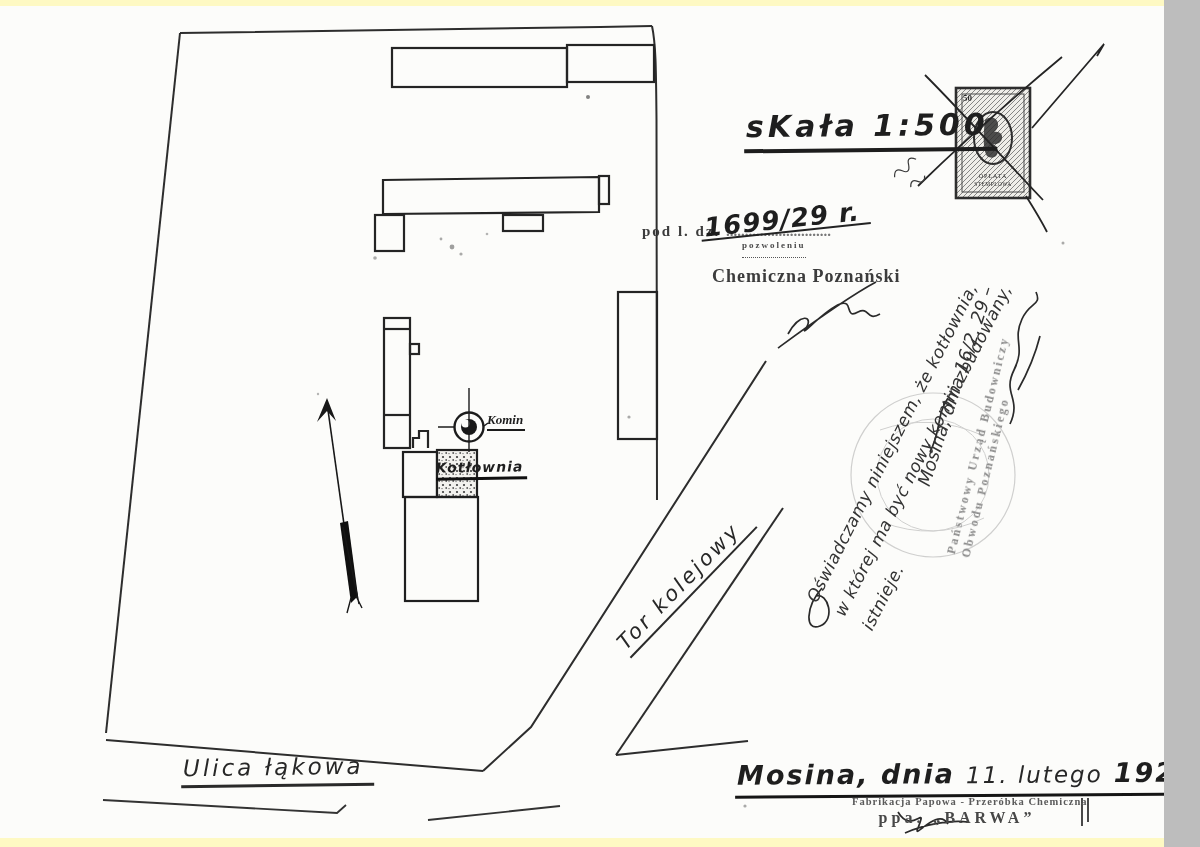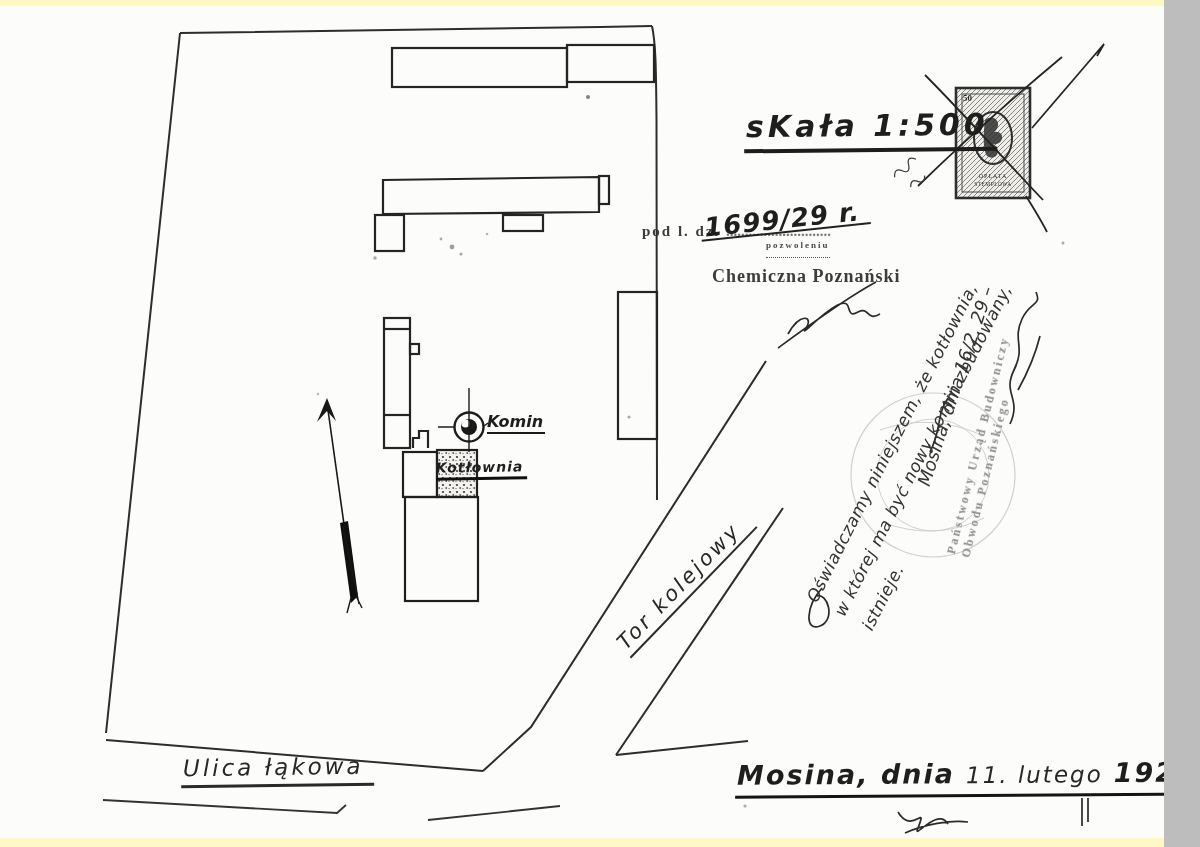--- a/index.html
+++ b/index.html
@@ -11,33 +11,33 @@
   
   .hand{font-family:"DejaVu Sans",sans-serif;font-style:italic;color:#272727;}
   .hand-b{font-family:"DejaVu Sans",sans-serif;font-style:italic;font-weight:bold;color:#1e1e1e;}
   
   .stamp-t{font-family:"Liberation Serif","DejaVu Serif",serif;font-weight:bold;color:#3c3c3c;}
   .blurry{filter:blur(0.4px);}
   .scale-title{left:744px;top:108px;font-size:30px;letter-spacing:4px;
                border-bottom:4px solid #1d1d1d;padding:0 8px 5px 2px;transform:rotate(-0.6deg);}
   .approval{left:642px;top:219px;font-size:15px;letter-spacing:2px;line-height:24px;}
   .struck{text-decoration:line-through;text-decoration-thickness:2.5px;}
-  .replacement{position:absolute;left:124px;top:14px;font-size:9px;letter-spacing:2px;
+  .replacement{position:absolute;left:100px;top:14px;font-size:9px;letter-spacing:2px;
                border-bottom:1px dotted #555;color:#4a4a4a;}
   .docket-no{position:absolute;left:58px;top:-12px;font-size:26px;letter-spacing:1px;
              transform:rotate(-6deg);border-bottom:2px solid #222;padding:0 10px 0 4px;}
   .voivode{left:712px;top:266px;font-size:18px;letter-spacing:1px;}
   .diag-note{left:798px;top:594px;transform:rotate(-63deg);transform-origin:0 0;
              font-size:17px;line-height:31px;letter-spacing:0.5px;color:#333;}
   .diag-date{left:913px;top:482px;transform:rotate(-72deg);transform-origin:0 0;
              font-size:18px;color:#333;}
   .office-stamp{left:944px;top:552px;transform:rotate(-76deg);transform-origin:0 0;
                 font-size:12px;letter-spacing:2.5px;line-height:15px;color:#8a8a8a;
                 filter:blur(0.5px);}
-  .lbl-komin{left:487px;top:412px;font-size:16px;border-bottom:2px solid #1b1b1b;padding:0 2px 1px 0;}
+  .lbl-komin{left:487px;top:412px;font-size:13px;border-bottom:2px solid #1b1b1b;padding:0 2px 1px 0;font-family:Liberation Serif, serif;}
   .lbl-kotlownia{left:436px;top:459px;font-size:14px;letter-spacing:1px;
                  border-bottom:3px solid #101010;padding:0 4px 2px 0;transform:rotate(-1deg);}
   .lbl-tor{left:611px;top:639px;transform:rotate(-46deg);transform-origin:0 0;
            font-size:21px;letter-spacing:3px;border-bottom:2.5px solid #2a2a2a;padding:0 14px 2px 2px;}
   .lbl-ulica{left:181px;top:754px;font-size:23px;letter-spacing:3px;
              border-bottom:3px solid #2a2a2a;padding:0 10px 4px 2px;transform:rotate(-0.8deg);}
   .dateline{left:735px;top:758px;border-bottom:3px solid #151515;padding:0 8px 5px 2px;transform:rotate(-0.4deg);}
   .dateline .city{font-size:27px;letter-spacing:2px;}
   .dateline .ddate{font-size:23px;letter-spacing:2px;margin:0 6px;}
   .dateline .year{font-size:27px;letter-spacing:2px;}
@@ -192,13 +192,17 @@
   <div class="abs hand-b lbl-kotlownia">Kotłownia</div>
   <div class="abs hand lbl-tor">Tor kolejowy</div>
   <div class="abs hand lbl-ulica">Ulica łąkowa</div>
 
   <div class="abs dateline">
     <span class="hand-b city">Mosina, dnia</span>
     <span class="hand ddate">11. lutego</span>
     <span class="hand-b year">1929 r.</span>
   </div>
 
+  <div class="abs stamp-t company">
+    <div class="c1">Fabrikacja Papowa - Przeróbka Chemiczna</div>
+    <div class="c2">ppa. „BARWA”</div>
+  </div>
 </div>
 
 </body></html>

